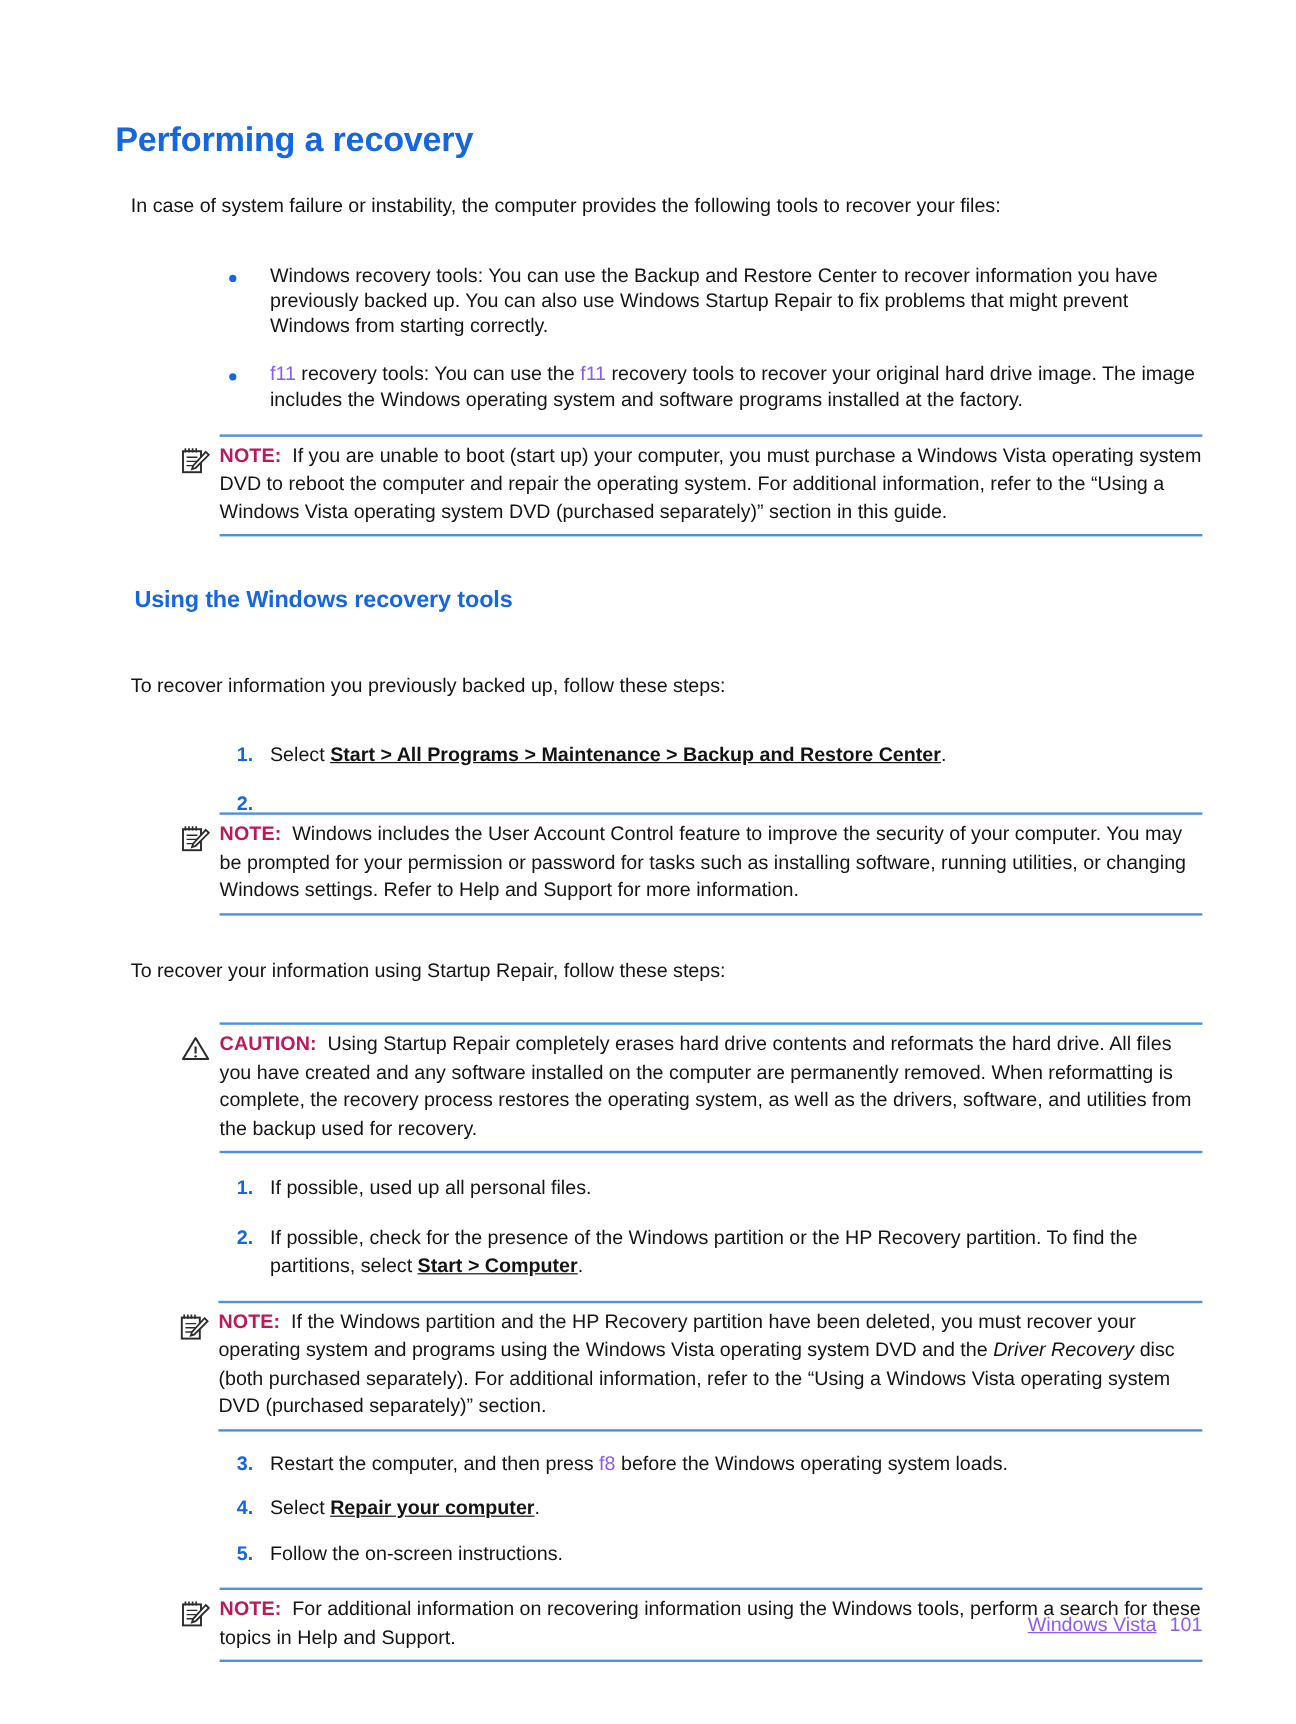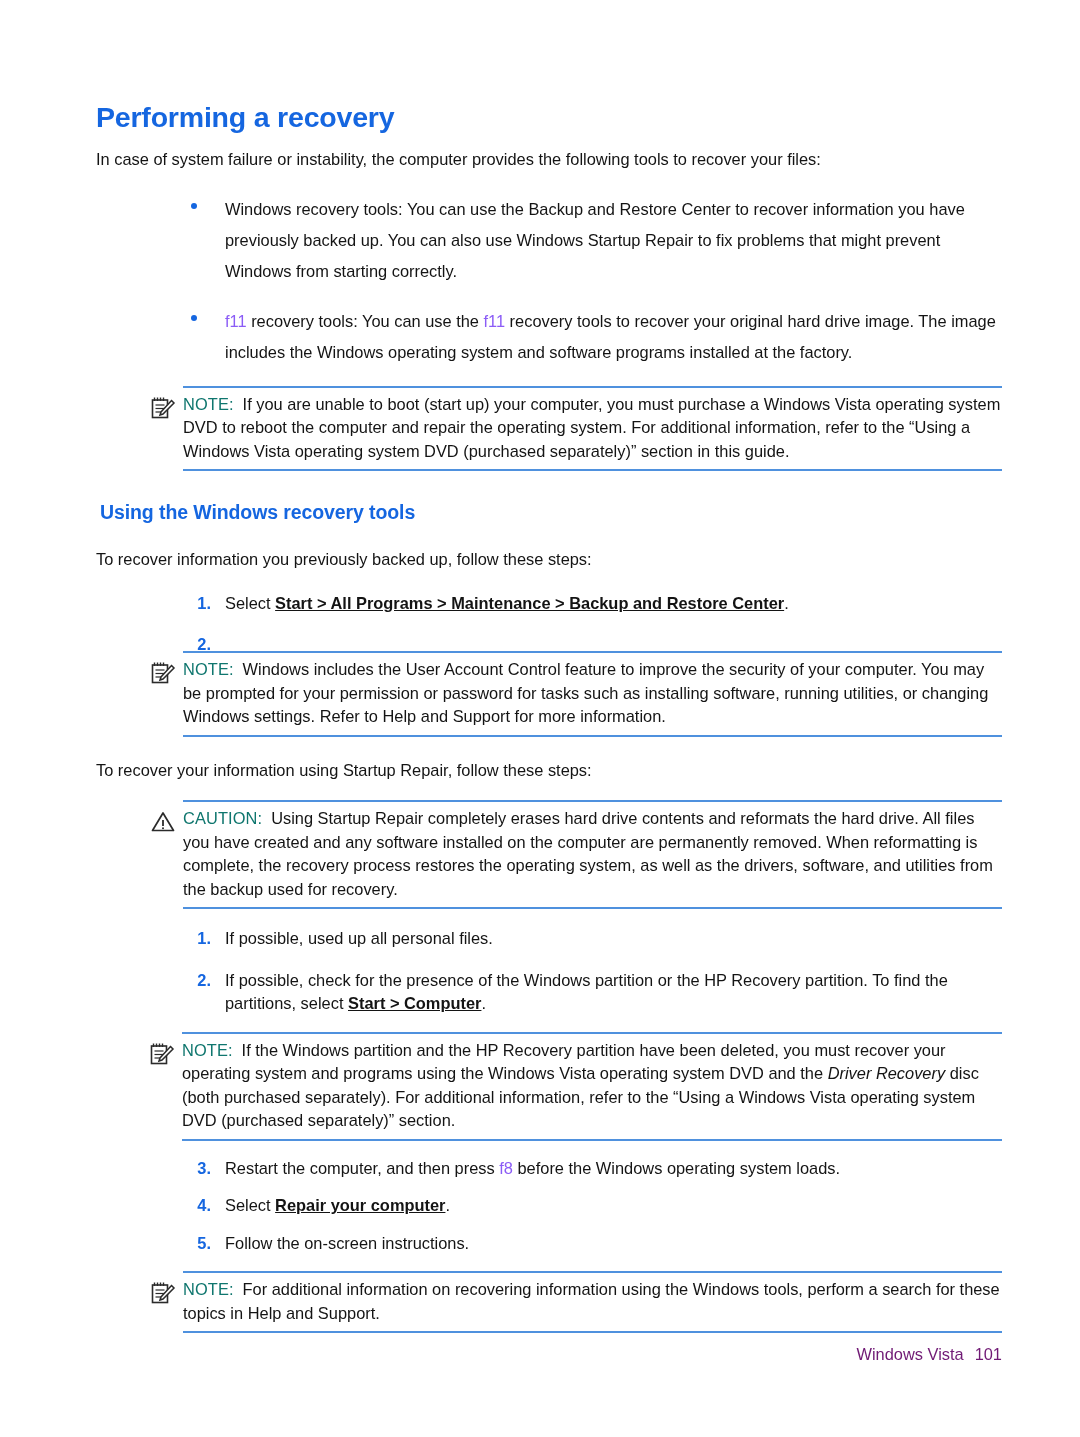--- a/index.html
+++ b/index.html
@@ -31,56 +31,56 @@
     font-size: 28.5px;
     font-weight: bold;
     color: #1566e0;
     letter-spacing: -0.2px;
     white-space: nowrap;
   }
   .h2 {
     font-size: 19.5px;
     font-weight: bold;
     color: #1566e0;
-    margin: 4px;
+    margin: 16px;
     padding: 0;
     letter-spacing: -0.1px;
   }
 
   
   .body-col {
     position: absolute;
     left: 96px;
     top: 148px;
     width: 906px;
   }
 
   p.para {
-    margin: 0;
+    margin: 13px;
     font-size: 16.4px;
     line-height: 23.5px;
     color: #141414;
   }
 
   .indent {
     margin-left: 87px;
   }
 
   
   .bullets {
     margin: 0;
     padding: 0;
     list-style: none;
   }
   .bullets li {
     position: relative;
     padding-left: 42px;
     margin-left: 87px;
     font-size: 16.4px;
-    line-height: 31px;
+    line-height: 21px;
     color: #141414;
   }
   .bullets li .dot {
     position: absolute;
     left: 8px;
     top: 9px;
     width: 6px;
     height: 6px;
     border-radius: 50%;
     background: #1566e0;
@@ -131,22 +131,22 @@
     width: 26px;
     height: 26px;
   }
   .callout .co-text {
     font-size: 16.4px;
     line-height: 23.5px;
     color: #141414;
     margin: 0;
   }
   .co-label {
-    font-weight: normal;
-    color: #0f766e;
+    font-weight: bold;
+    color: #be185d;
     letter-spacing: 0.1px;
   }
   .co-gap { display: inline-block; width: 9px; }
 
   
   .b { font-weight: bold; text-decoration: underline; }
   .i { font-style: italic; }
   .key { color: #8b5cf6; }
   .sp-16 { height: 16px; }
   .sp-18 { height: 18px; }
@@ -155,21 +155,22 @@
   .sp-26 { height: 26px; }
 
   
   .footer {
     position: absolute;
     left: 0;
     top: 1345px;
     width: 1002px;
     text-align: right;
     font-size: 16.4px;
-    color: #701a75;
+    color: #8b5cf6;
+    text-decoration: underline;
   }
   .footer .pg {
     display: inline-block;
     margin-left: 11px;
   }
 </style>
 </head>
 <body>
 
 <div class="page">

